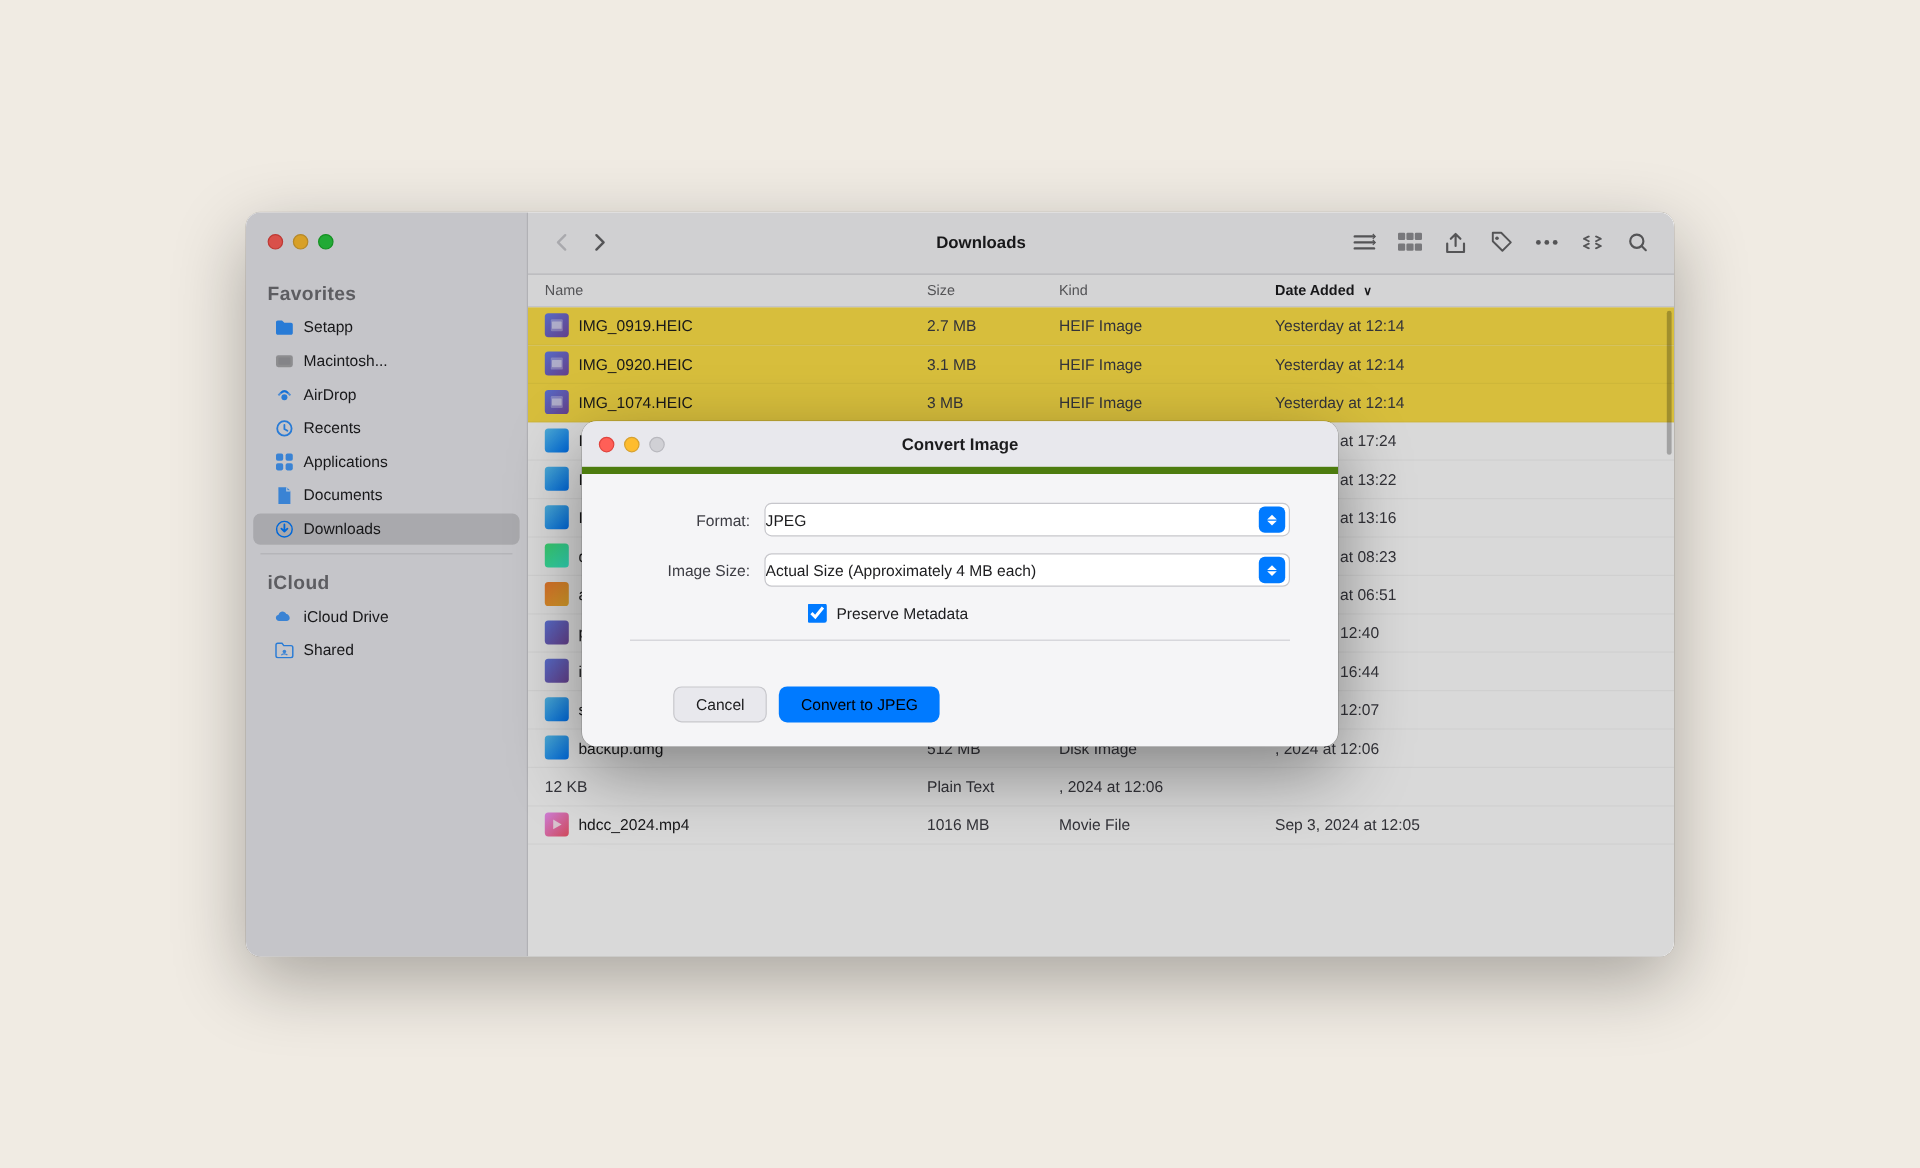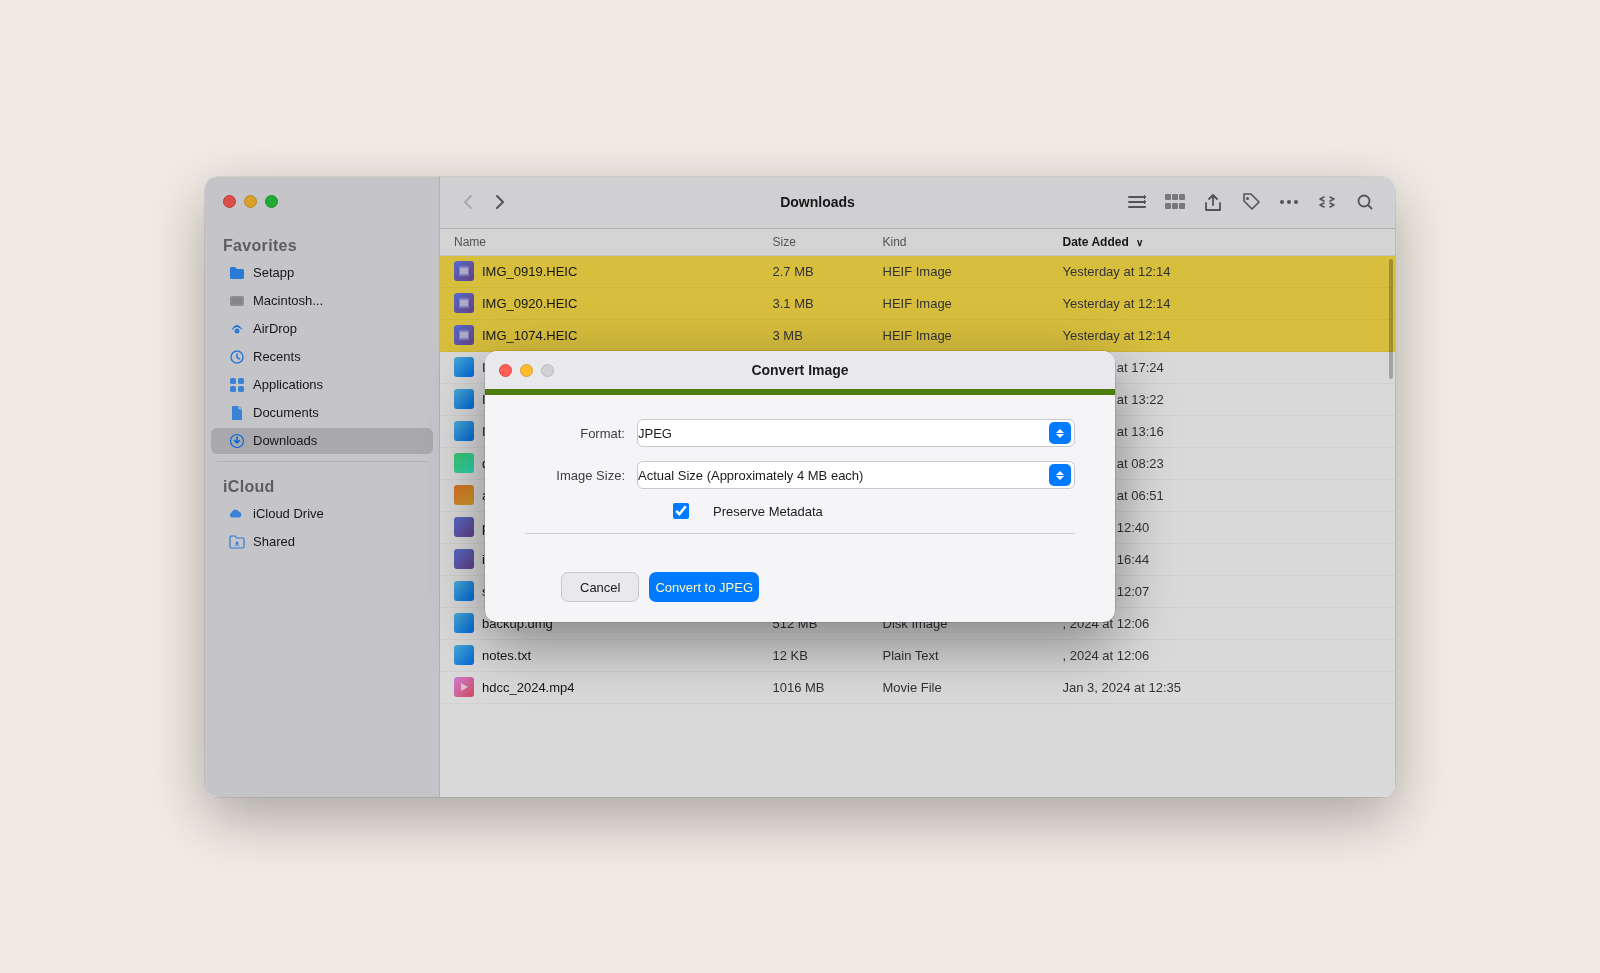--- a/index.html
+++ b/index.html
@@ -382,21 +382,21 @@
 
     .select-arrows-icon::after {
       border-left: 4px solid transparent;
       border-right: 4px solid transparent;
       border-top: 4px solid white;
     }
 
     .dialog-checkbox-row {
       display: flex;
       align-items: center;
-      gap: 24px;
+      gap: 8px;
       margin-left: 112px;
       margin-bottom: 14px;
       padding-left: 36px;
     }
 
     .dialog-checkbox {
       width: 16px;
       height: 16px;
       accent-color: #007aff;
       cursor: pointer;
@@ -428,26 +428,26 @@
       border: 1px solid #c7c7cc;
       border-radius: 7px;
       font-size: 13px;
       color: #1c1c1e;
       cursor: pointer;
       font-family: inherit;
     }
 
     .btn-primary {
       height: 30px;
-      padding: 0 6px;
+      padding: 0 18px;
       background: #007aff;
       border: none;
       border-radius: 7px;
       font-size: 13px;
-      color: #fef9c3;
+      color: #000000;
       cursor: pointer;
       font-weight: 500;
       font-family: inherit;
     }
 
     
     svg {
       display: block;
     }
   </style>
@@ -780,40 +780,36 @@
       <div class="file-row">
         <div class="file-name-cell">
           <div class="file-icon" style="background: linear-gradient(135deg, #5ac8fa, #007aff);"></div>
           <span style="color:#1c1c1e; font-size:13px;">backup.dmg</span>
         </div>
         <div class="file-cell">512 MB</div>
         <div class="file-cell">Disk Image</div>
         <div class="file-cell">, 2024 at 12:06</div>
       </div>
       <div class="file-row">
-        <div class="file-name-cell">
-          <div class="file-icon" style="background: linear-gradient(135deg, #5ac8fa, #007aff);"></div>
-          <span style="color:#1c1c1e; font-size:13px;">notes.txt</span>
-        </div>
         <div class="file-cell">12 KB</div>
         <div class="file-cell">Plain Text</div>
         <div class="file-cell">, 2024 at 12:06</div>
       </div>
       <div class="file-row">
         <div class="file-name-cell">
           <div class="file-icon video">
             <svg width="12" height="12" viewBox="0 0 12 12" fill="none">
               <polygon points="3,2 10,6 3,10" fill="white" opacity="0.8"></polygon>
             </svg>
           </div>
           <span style="color:#1c1c1e; font-size:13px;">hdcc_2024.mp4</span>
         </div>
         <div class="file-cell">1016 MB</div>
         <div class="file-cell">Movie File</div>
-        <div class="file-cell">Jan 3, 2024 at 12:35</div>
+        <div class="file-cell">Sep 3, 2024 at 12:05</div>
       </div>
 
     </div>
 
     <div class="scrollbar-track">
       <div class="scrollbar-thumb"></div>
     </div>
 
   </div>
 

